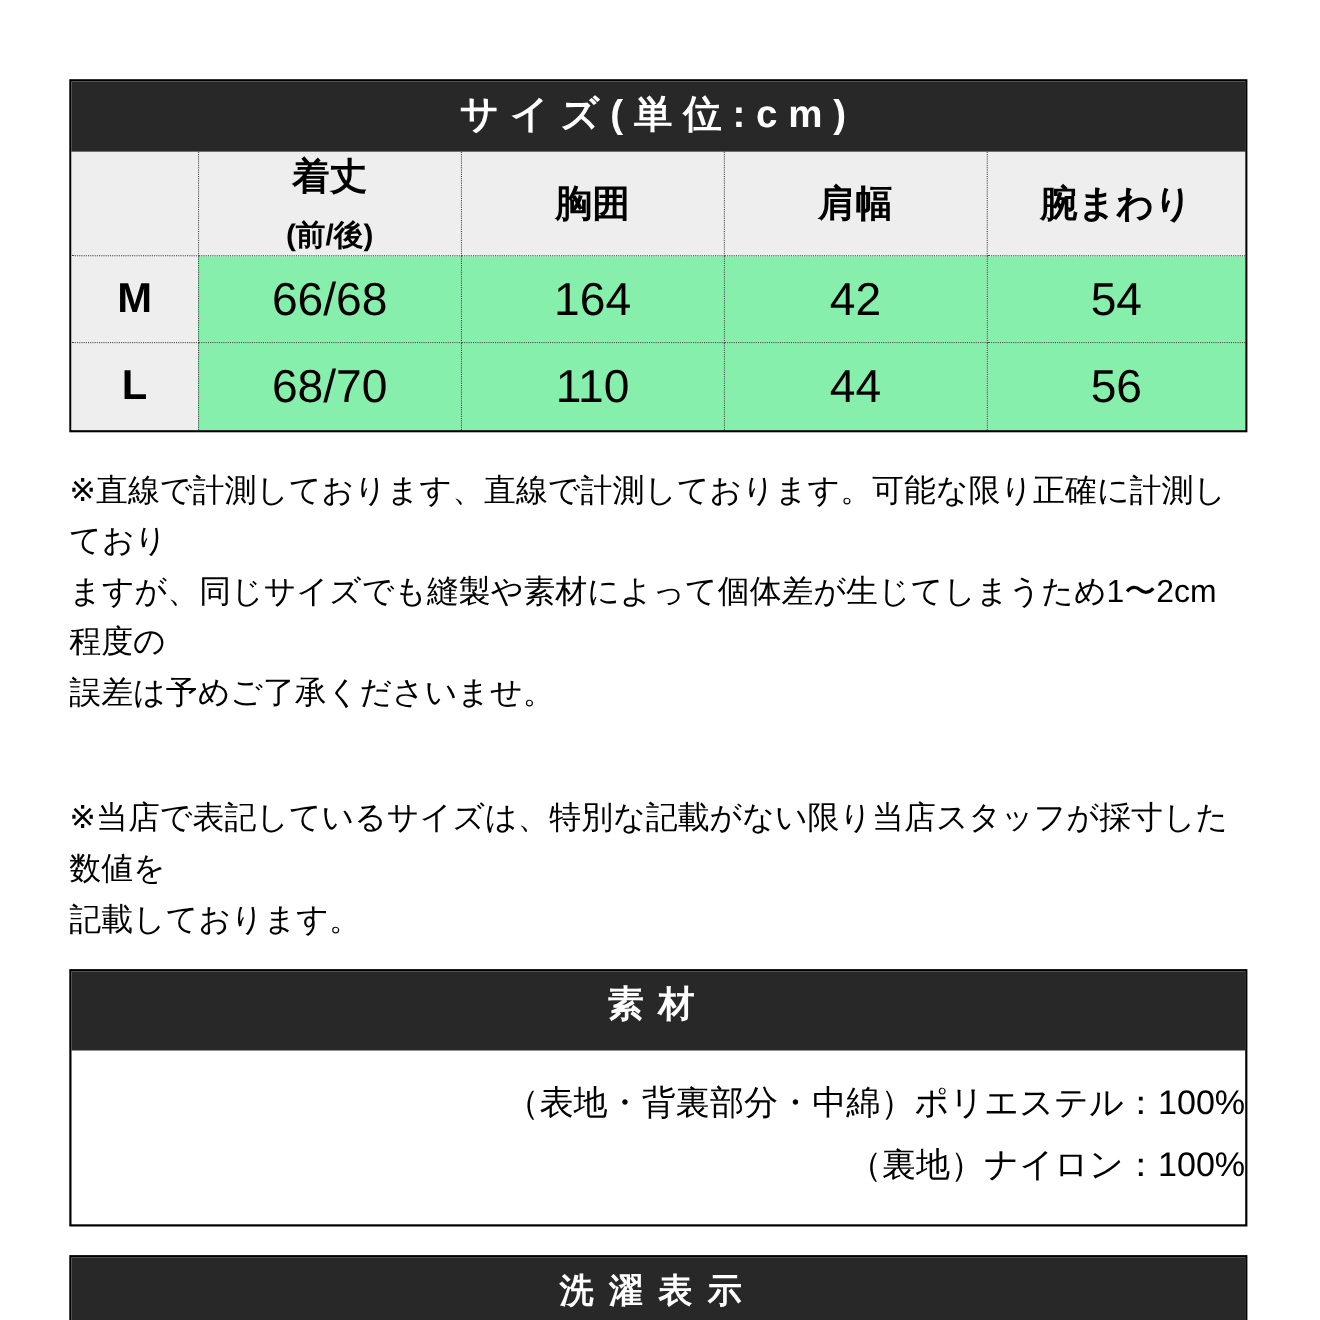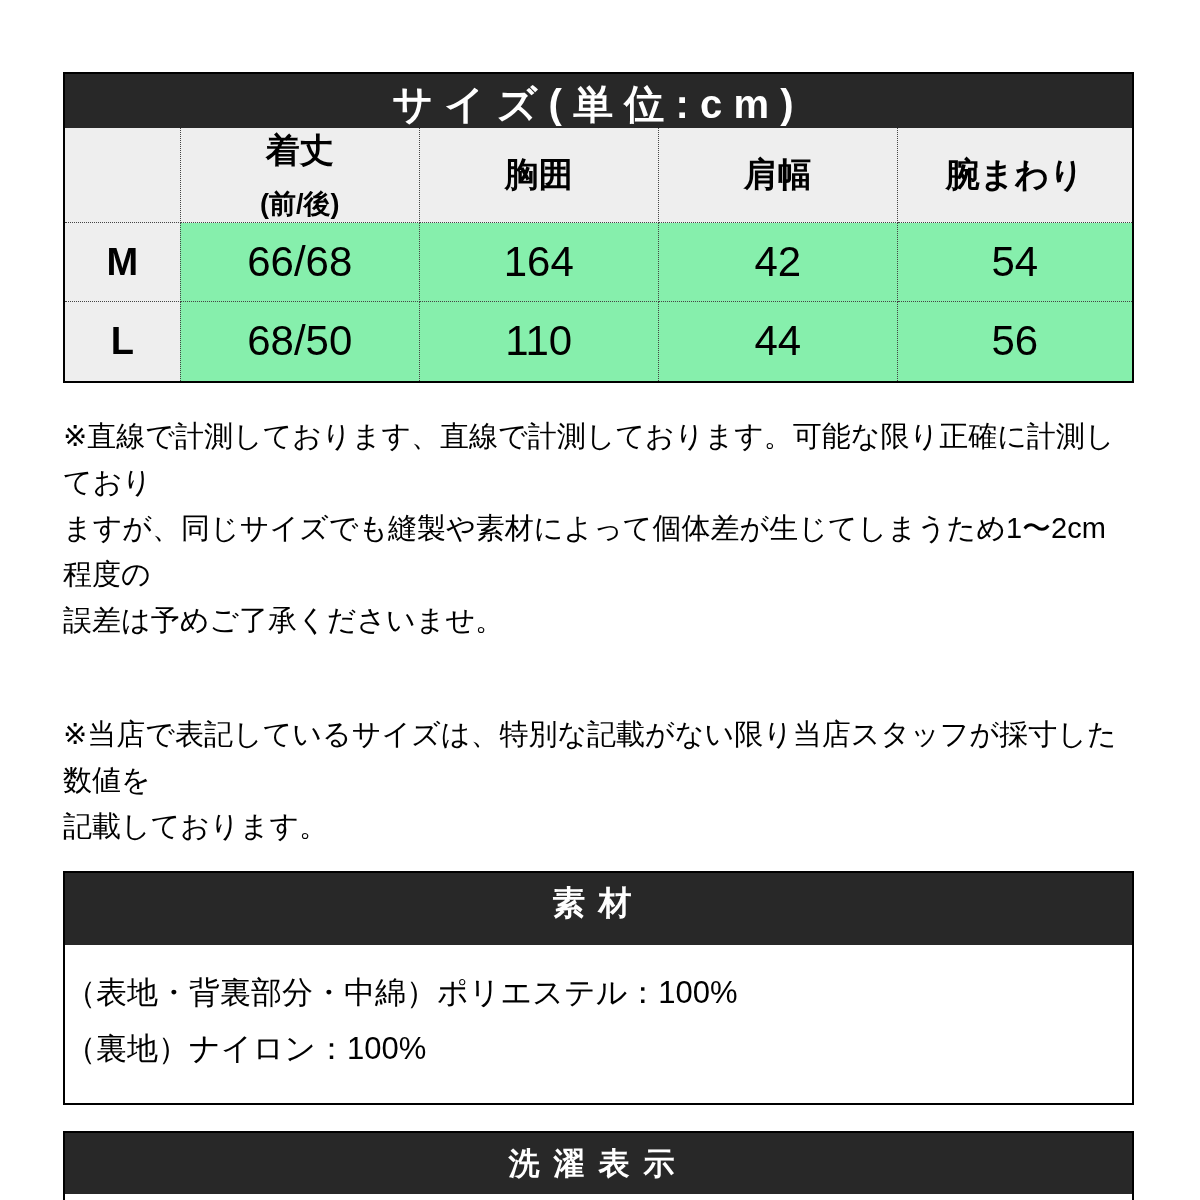--- a/index.html
+++ b/index.html
@@ -10,21 +10,21 @@
     -webkit-font-smoothing:antialiased;
   }
   .page { padding:72px 66px 0 63px; }
 
   
   .box { border:2px solid #000; background:#fff; }
   .box-header {
     background:#282828; color:#fff; text-align:center;
     font-weight:bold;
   }
-  .size-header { height:54px; line-height:60px; font-size:40px; letter-spacing:0.28em; }
+  .size-header { height:64px; line-height:60px; font-size:35px; letter-spacing:0.28em; }
 
   table.size { width:100%; border-collapse:collapse; table-layout:fixed; }
   table.size th, table.size td {
     border:1px dotted #444; text-align:center; vertical-align:middle;
     padding:0;
   }
   table.size tr:first-child > * { border-top:none; }
   table.size tr:last-child > * { border-bottom:none; }
   table.size tr > *:first-child { border-left:none; }
   table.size tr > *:last-child { border-right:none; }
@@ -35,21 +35,21 @@
   .sub { display:block; font-size:27px; font-weight:bold; margin-top:12px; }
 
   
   .note { margin:30px 0 0 0; font-size:29px; line-height:46px; }
   .note + .note { margin-top:68px; }
   .note span { display:block; }
 
   
   .mat-box { margin-top:22px; }
   .mat-header { height:72px; line-height:59px; font-size:33px; letter-spacing:0.4em; }
-  .mat-body { padding:20px 0 26px 0; text-align:left; }
+  .mat-body { padding:20px 0 26px 0; text-align:right; }
   .mat-line { font-size:31px; line-height:56px; }
 
   
   .wash-box { margin-top:26px; }
   .wash-header { height:61px; line-height:61px; font-size:31px; letter-spacing:0.45em; }
   .wash-body {
     height:128px; display:flex; align-items:center; justify-content:center;
     gap:50px;
   }
   svg.care { display:block; }
@@ -86,21 +86,21 @@
         </tr>
         <tr class="data">
           <th class="rowlab">M</th>
           <td>66/68</td>
           <td>164</td>
           <td>42</td>
           <td>54</td>
         </tr>
         <tr class="data">
           <th class="rowlab">L</th>
-          <td>68/50</td>
+          <td>68/70</td>
           <td>110</td>
           <td>44</td>
           <td>56</td>
         </tr>
       </tbody>
     </table>
   </div>
 
   <p class="note">
     <span>※直線で計測しております、直線で計測しております。可能な限り正確に計測しており</span>

